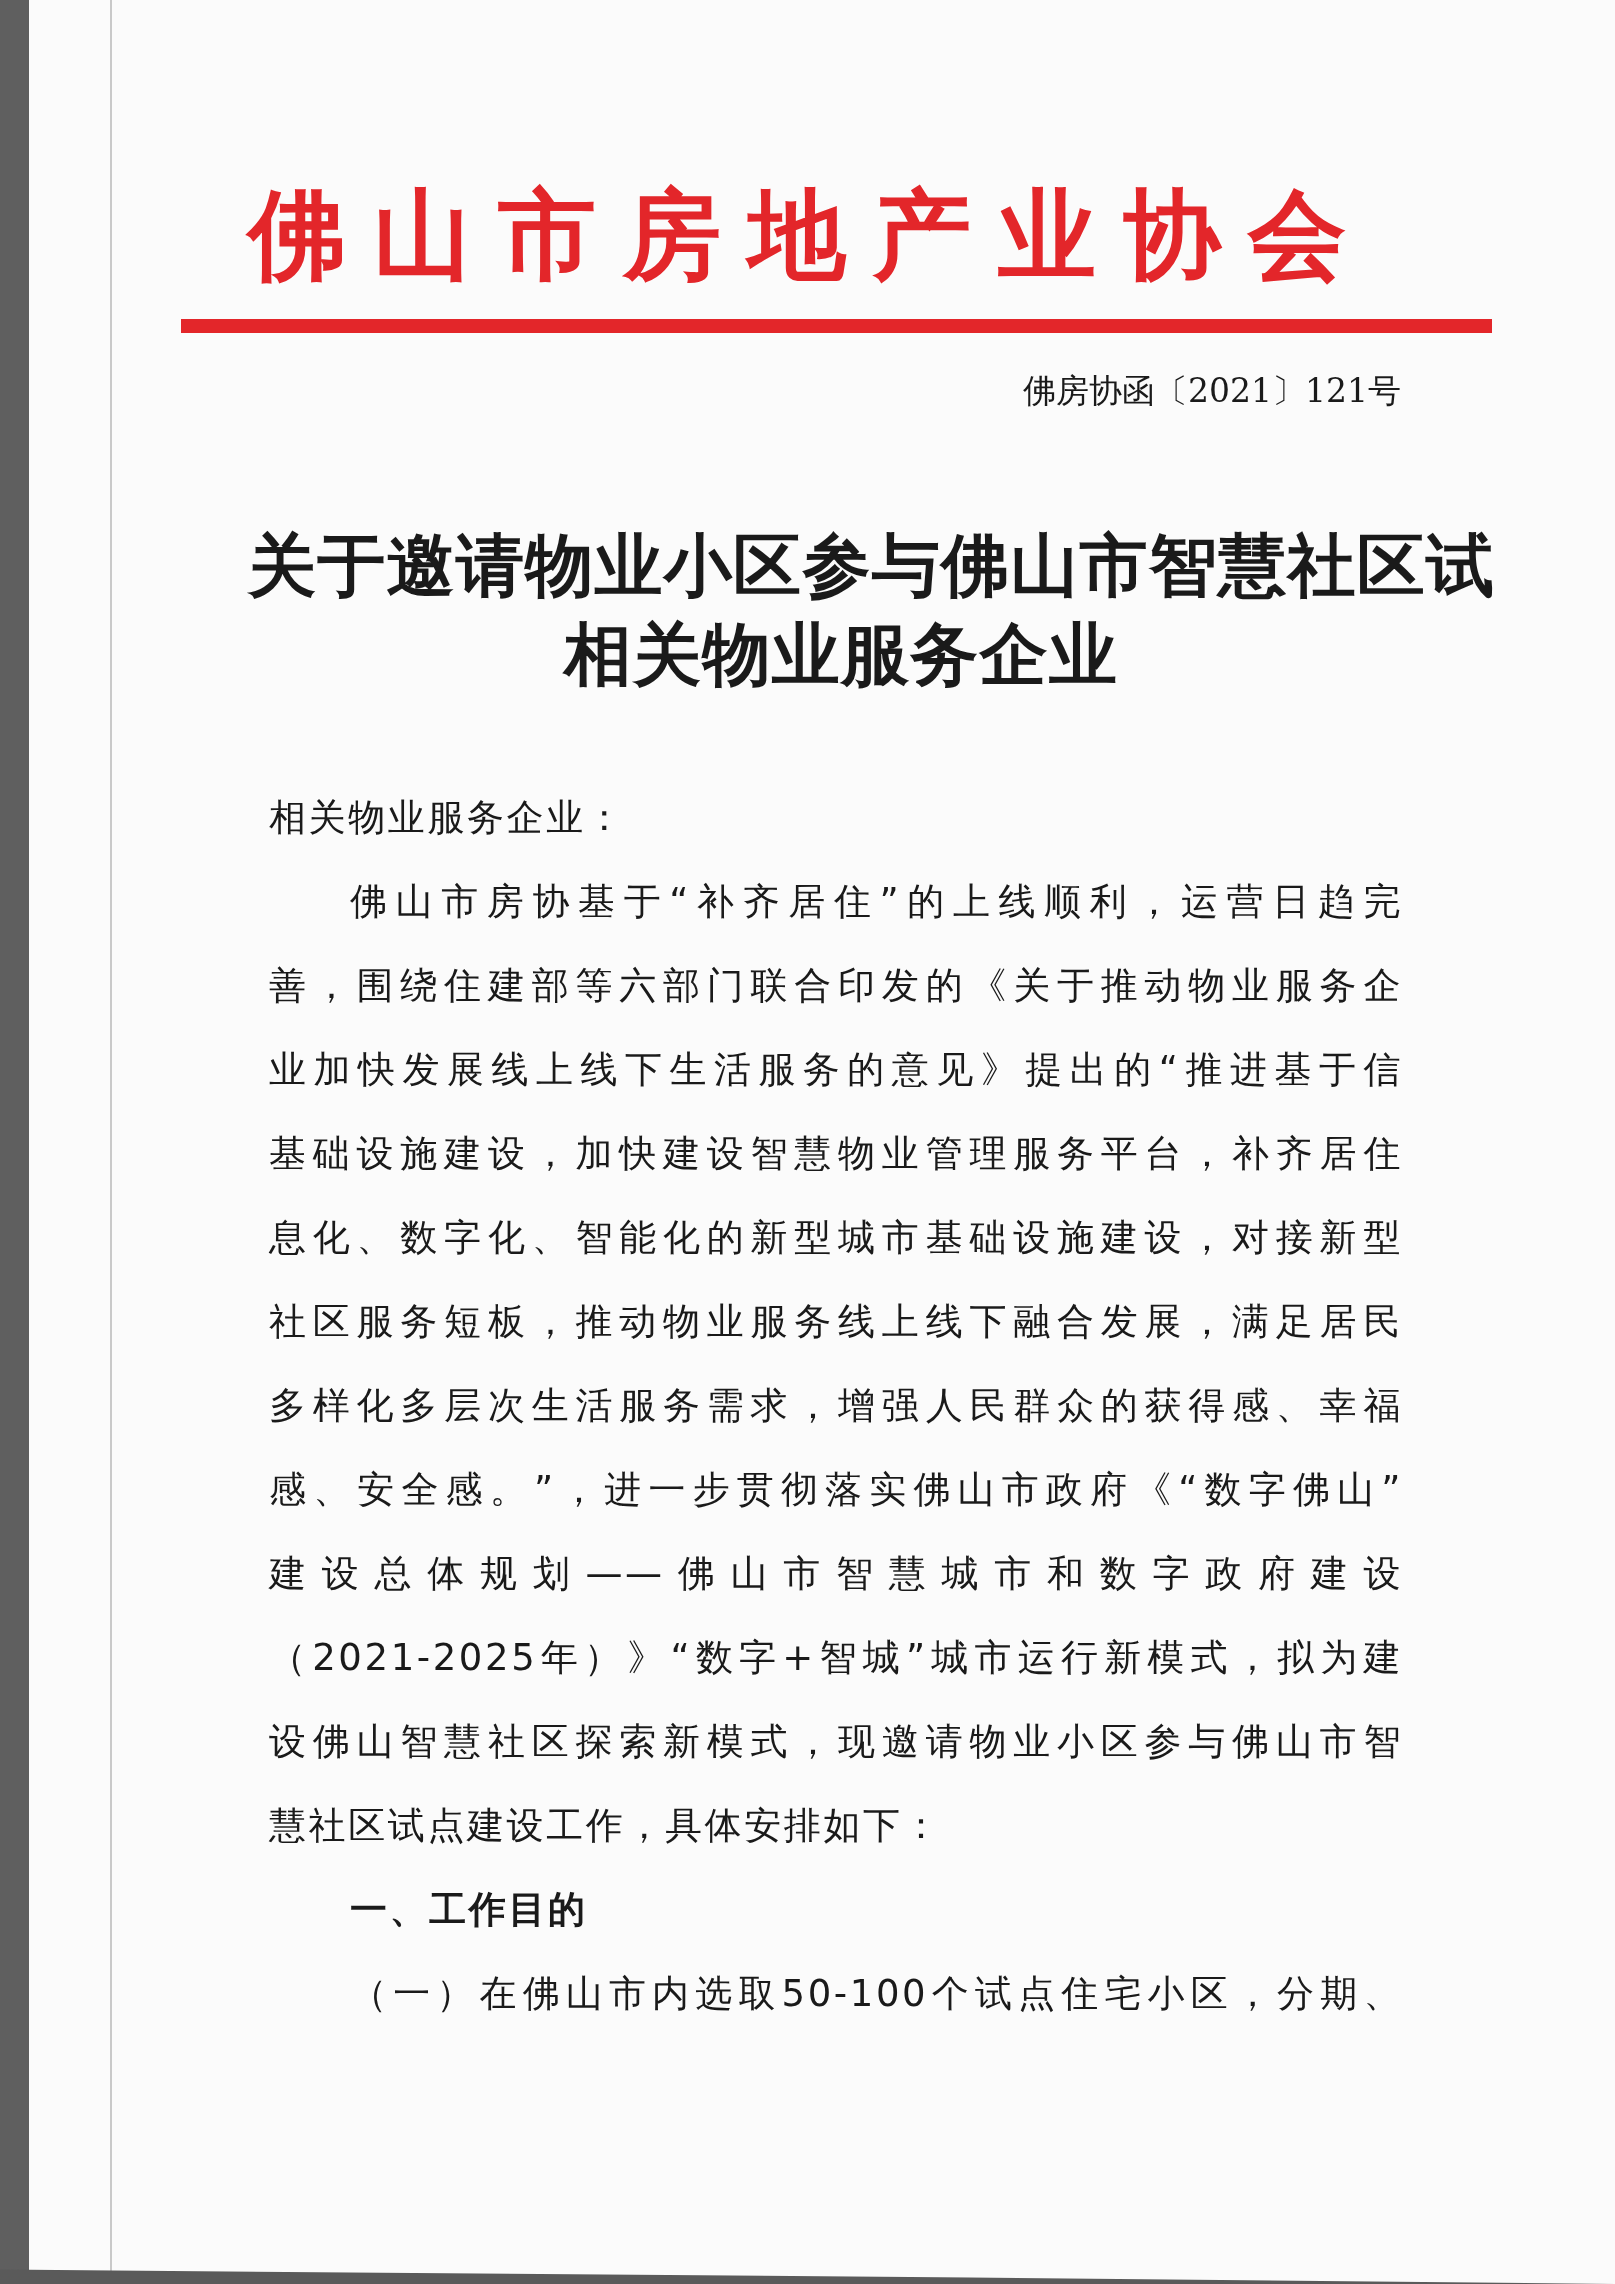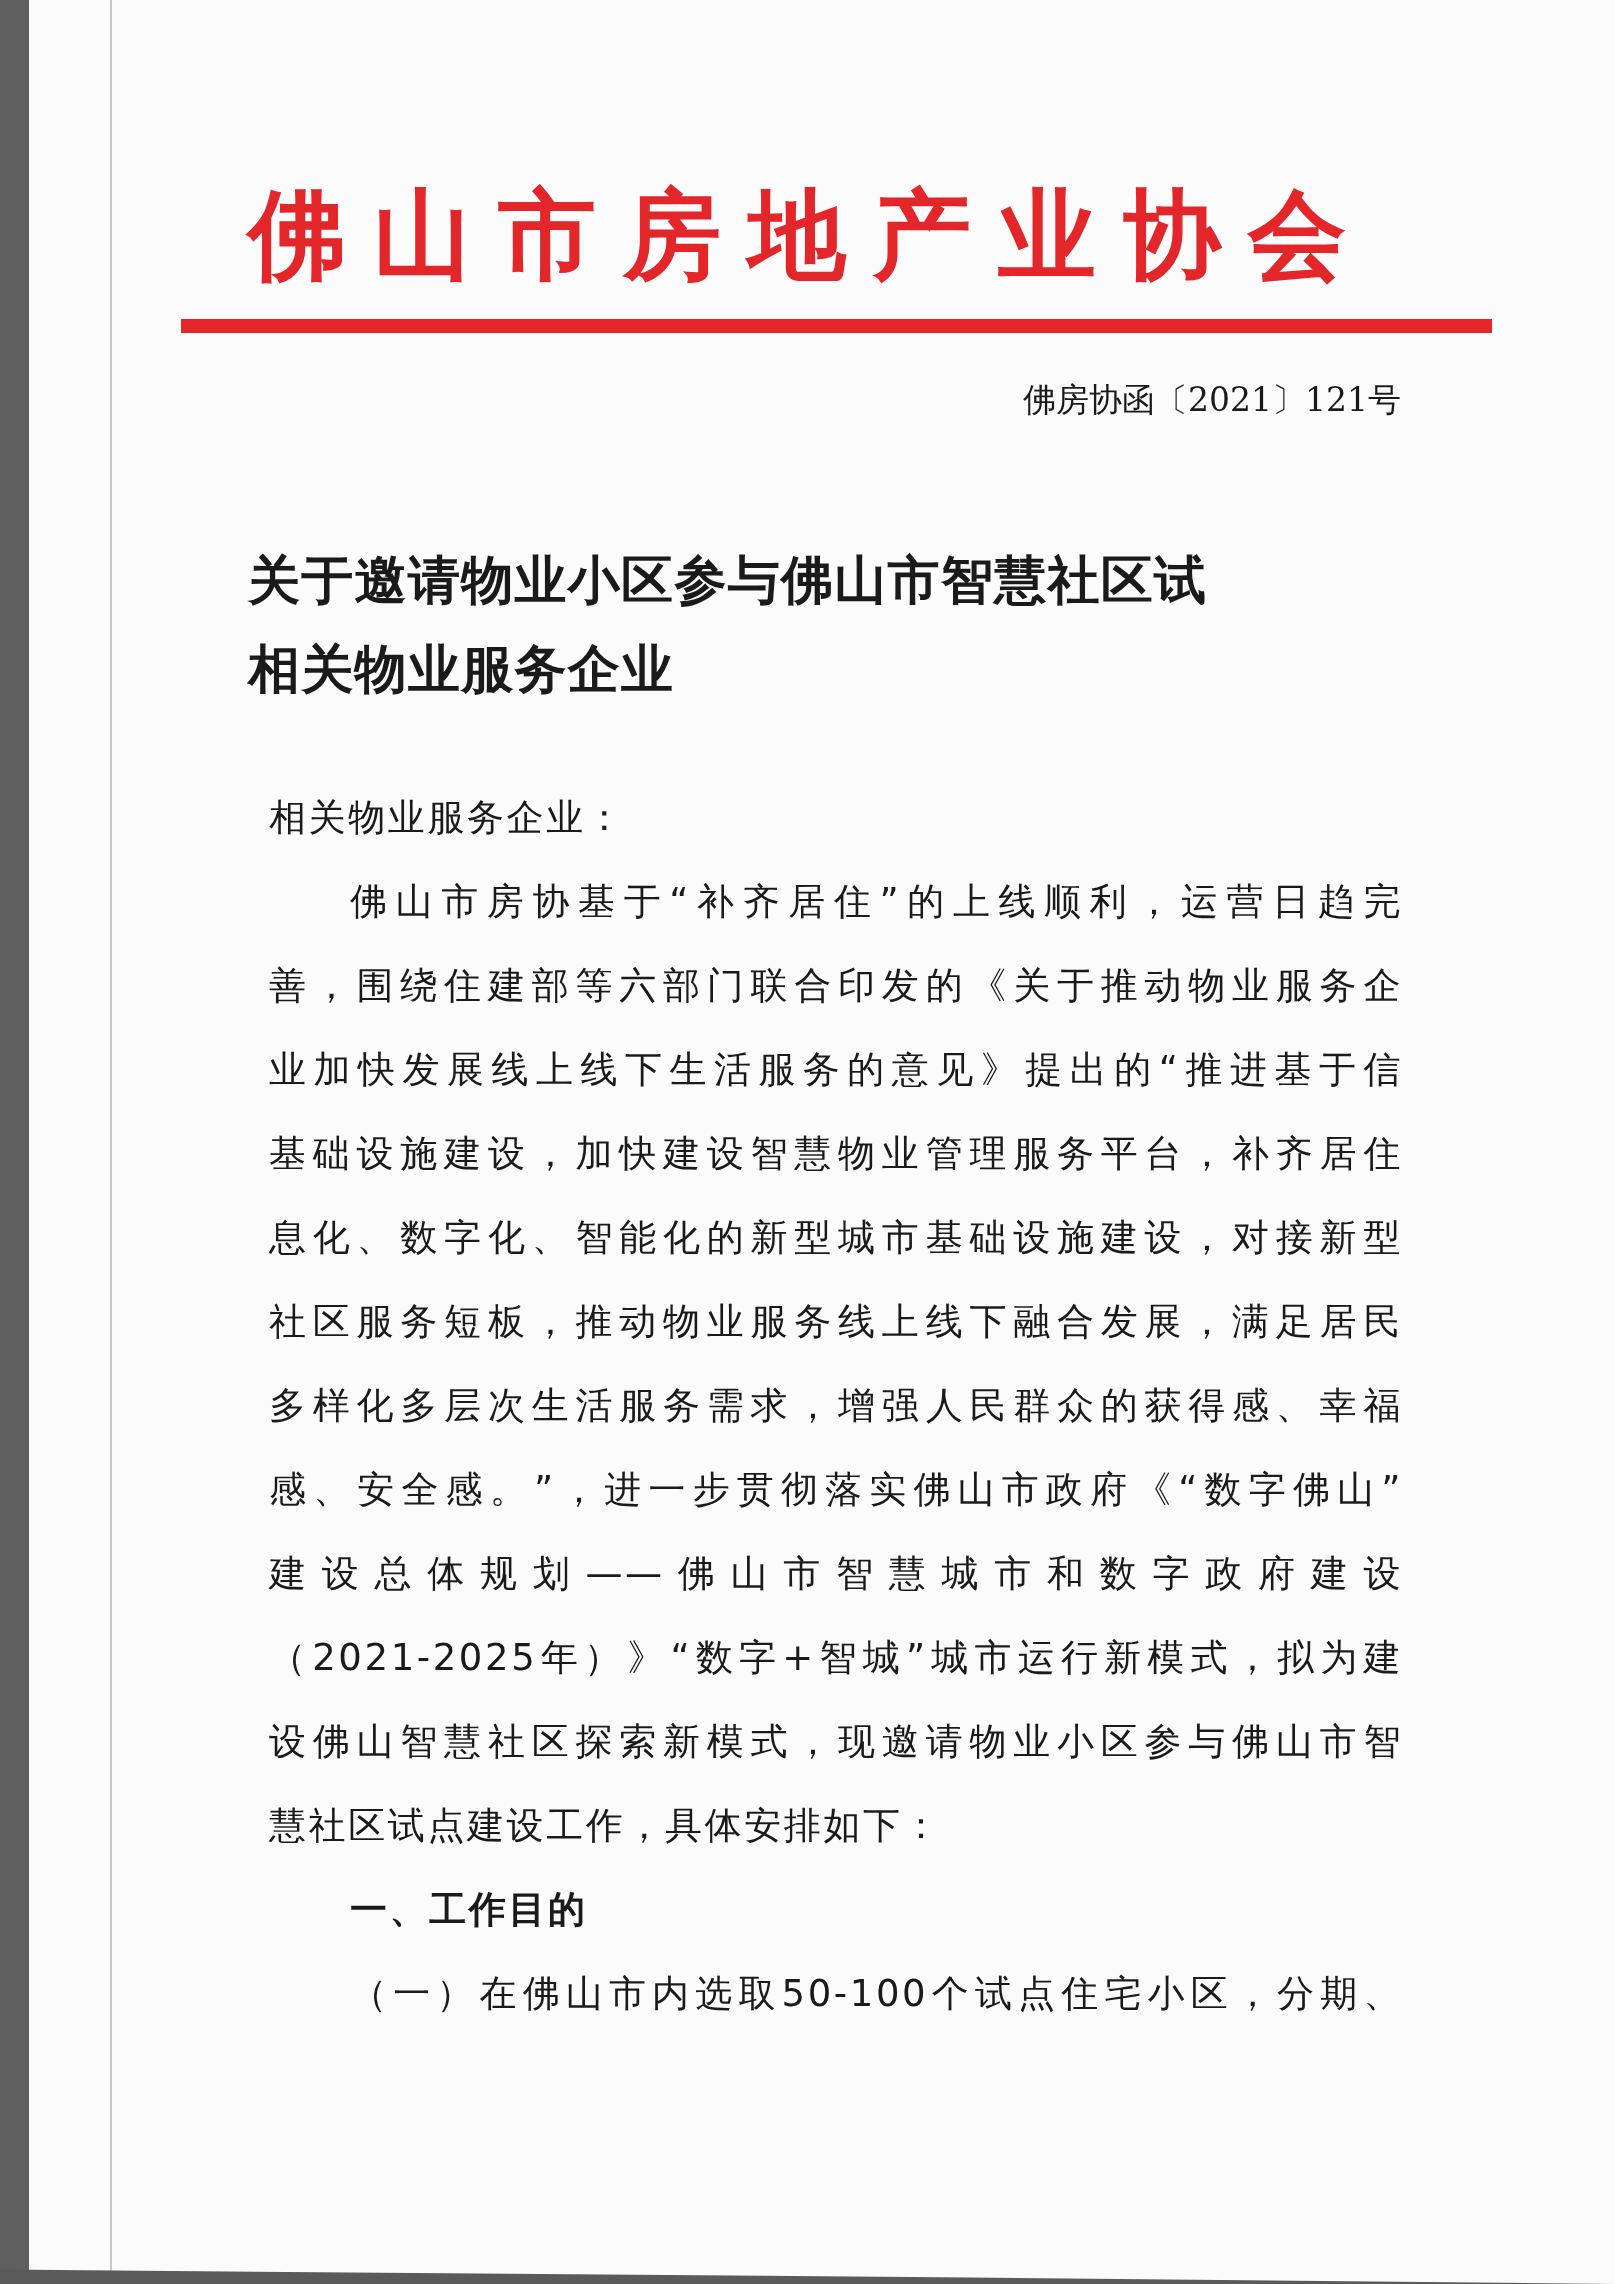--- a/index.html
+++ b/index.html
@@ -52,35 +52,35 @@
       position: absolute;
       left: 181px;
       top: 319px;
       width: 1311px;
       height: 14.3px;
       background: #e3262a;
     }
     .doc-number {
       position: absolute;
       right: 215px;
-      top: 374px;
+      top: 365px;
       font-size: 33px;
       line-height: 52px;
       color: #1a1a1a;
       white-space: nowrap;
     }
     .doc-title {
       position: absolute;
       left: 248px;
-      top: 536px;
+      top: 521px;
       width: 1186px;
-      text-align: left;
+      text-align: center;
       font-family: "DejaVu Sans", "Liberation Sans", sans-serif;
       font-weight: bold;
-      font-size: 52px;
+      font-size: 68px;
       line-height: 89px;
       letter-spacing: 1.3px;
     }
     .doc-title div { white-space: nowrap; }
     .body-text {
       position: absolute;
       left: 269px;
       top: 776px;
       width: 1134px;
       font-family: "DejaVu Sans", "Liberation Sans", sans-serif;

